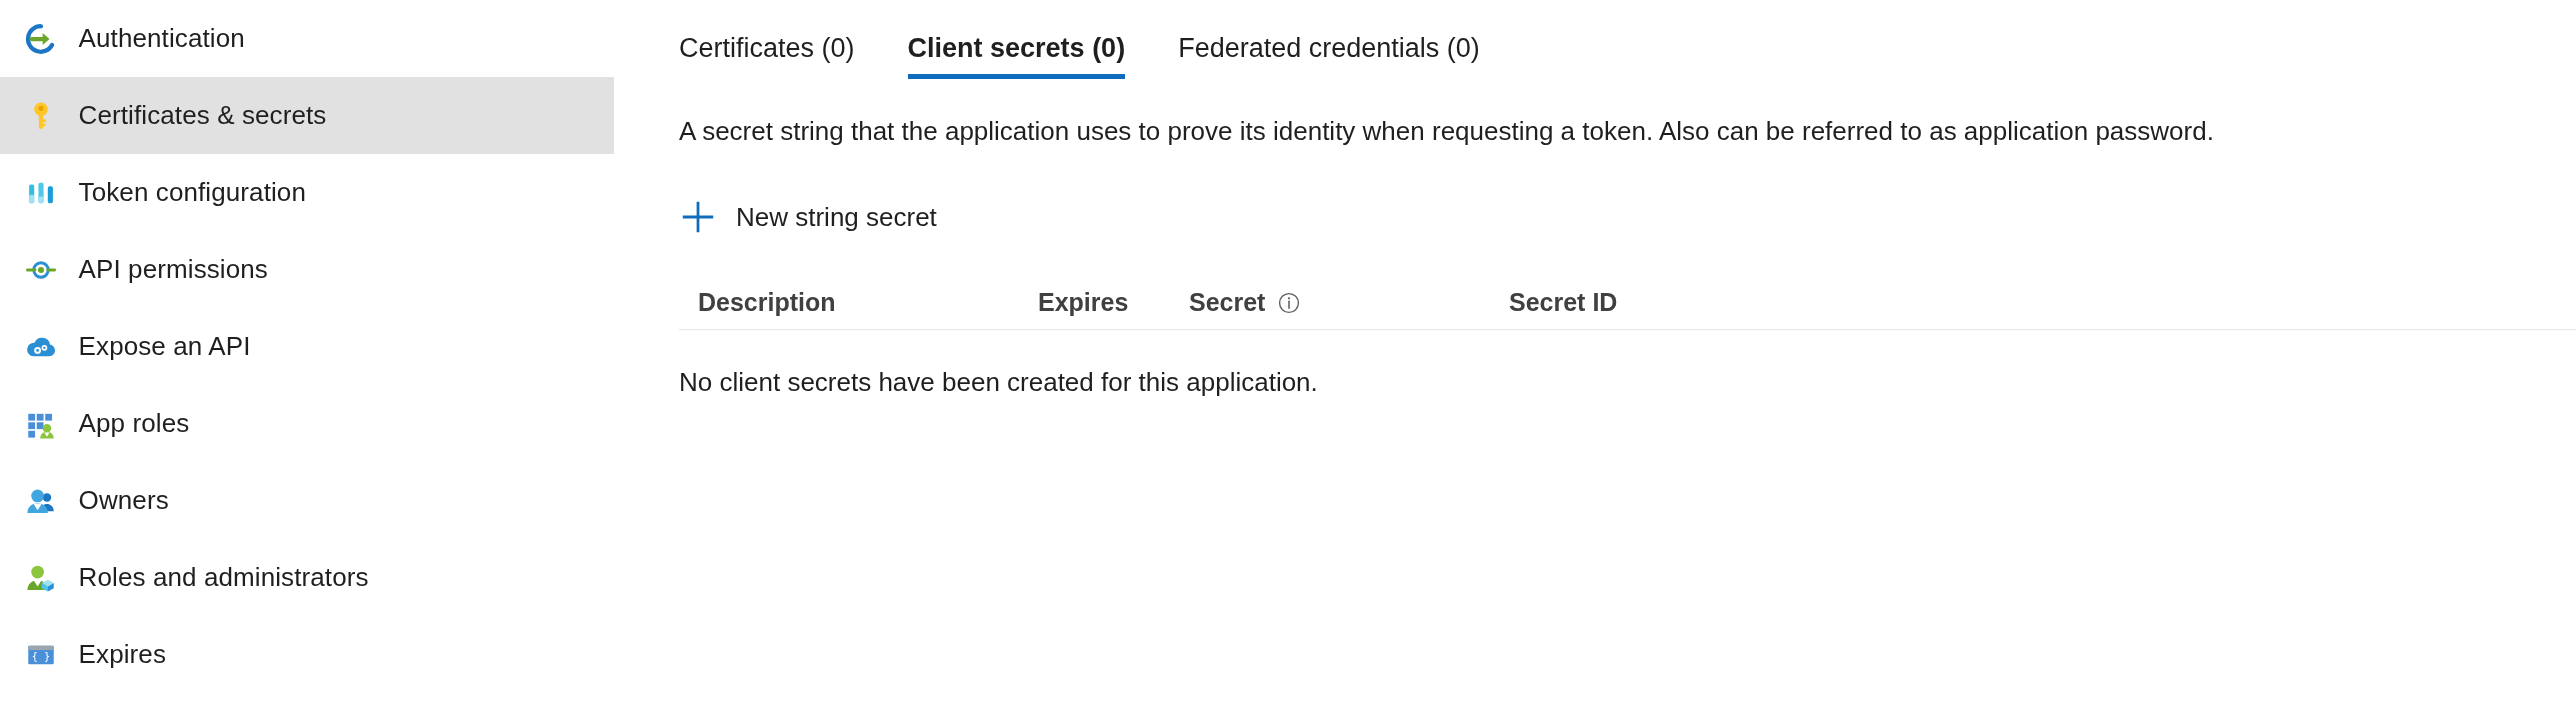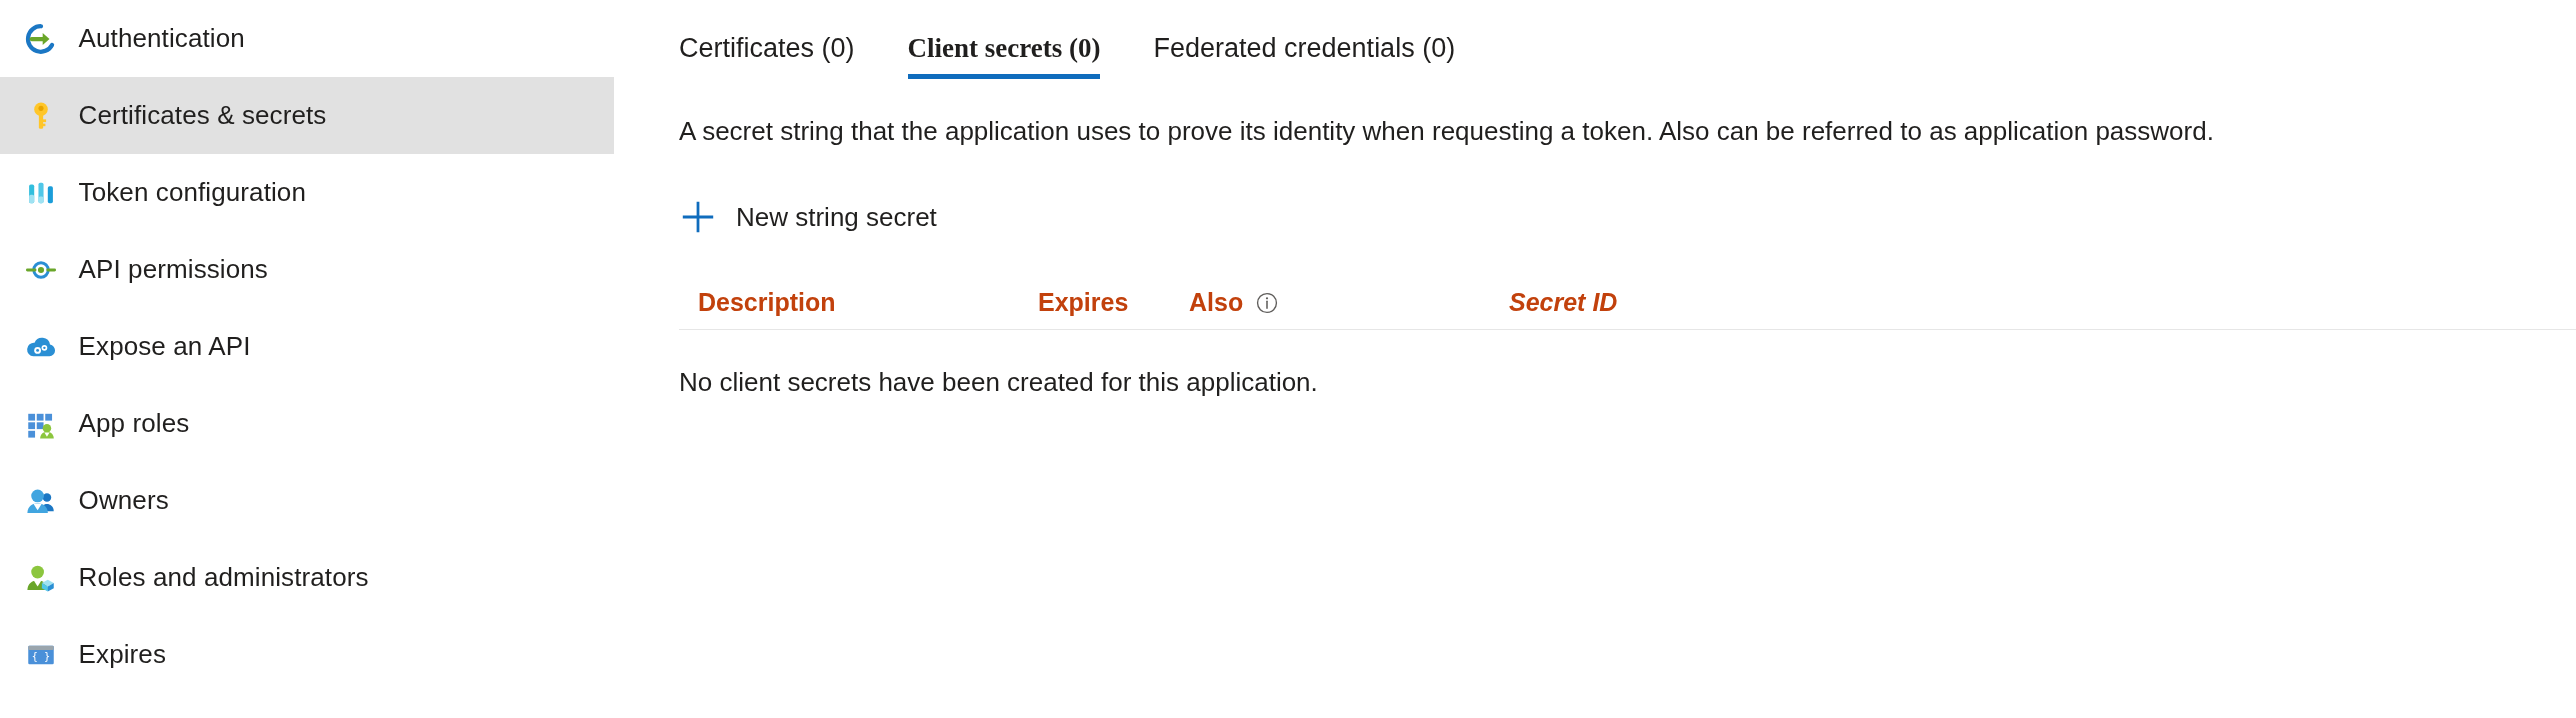--- a/index.html
+++ b/index.html
@@ -81,21 +81,20 @@
     font-size: 27px;
     line-height: 31px;
     color: #201f1e;
     padding: 0 0 15.5px 0;
     margin-right: 53px;
     cursor: pointer;
     white-space: nowrap;
   }
   .tab.active {
     font-weight: bold;
-    font-family: Liberation Serif, serif;
   }
   .tab.active::after {
     content: "";
     position: absolute;
     left: 0;
     right: 0;
     bottom: 0;
     height: 5.2px;
     background: #0f6cbd;
   }
@@ -143,29 +142,29 @@
     align-items: center;
     height: 53px;
     border-bottom: 1.7px solid #e6e6e6;
     padding-left: 19px;
     box-sizing: border-box;
   }
   .th {
     font-size: 25px;
     line-height: 27.5px;
     font-weight: bold;
-    color: #c2410c;
+    color: #404040;
     display: flex;
     align-items: center;
     white-space: nowrap;
   }
   .th-description { width: 308px; }
   .th-expires     { width: 151px; margin-left: 32px; }
   .th-value       { width: 320px; }
-  .th-secretid    { width: 344px; font-style: italic; }
+  .th-secretid    { width: 344px; }
   .info-icon {
     margin-left: 12px;
     width: 24px;
     height: 24px;
     display: inline-flex;
     align-items: center;
     justify-content: center;
   }
   .empty-msg {
     margin-top: 38px;
@@ -330,21 +329,21 @@
 
     <div class="tbl">
       <div class="tbl-head">
         <div class="th th-description">
           <span>Description</span>
         </div>
         <div class="th th-expires">
           <span>Expires</span>
         </div>
         <div class="th th-value">
-          <span>Also</span>
+          <span>Secret</span>
           <span class="info-icon">
             <svg width="24" height="24" viewBox="0 0 28 28">
               <circle cx="14" cy="14" r="11" fill="none" stroke="#605e5c" stroke-width="1.6"></circle>
               <circle cx="14" cy="8.6" r="1.3" fill="#605e5c"></circle>
               <path d="M14 12 v8" stroke="#605e5c" stroke-width="1.8" stroke-linecap="round"></path>
             </svg>
           </span>
         </div>
         <div class="th th-secretid">
           <span>Secret ID</span>

